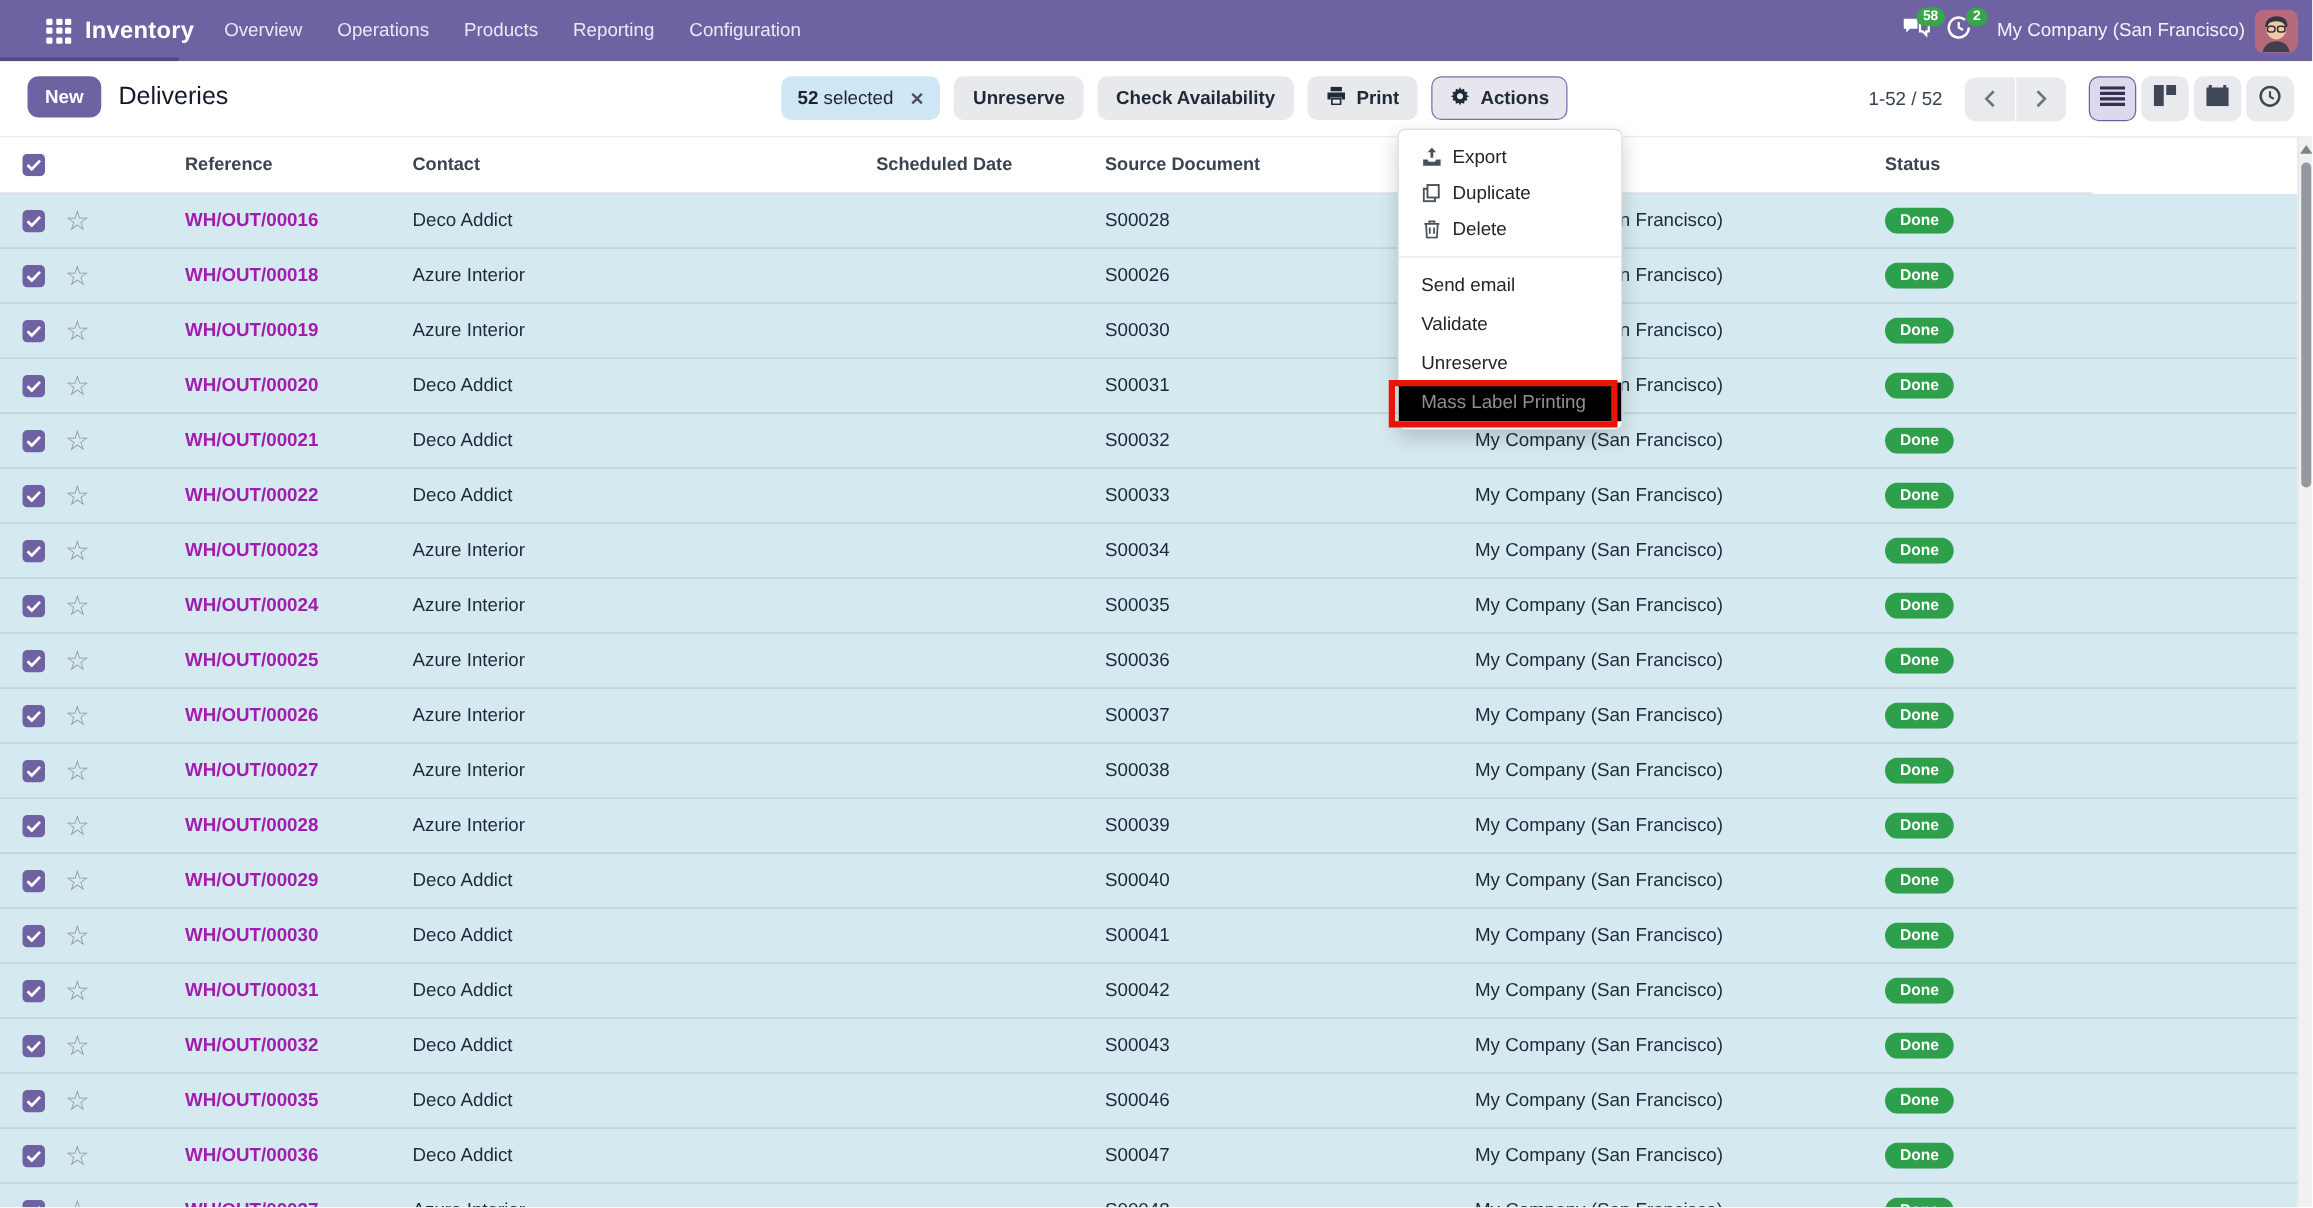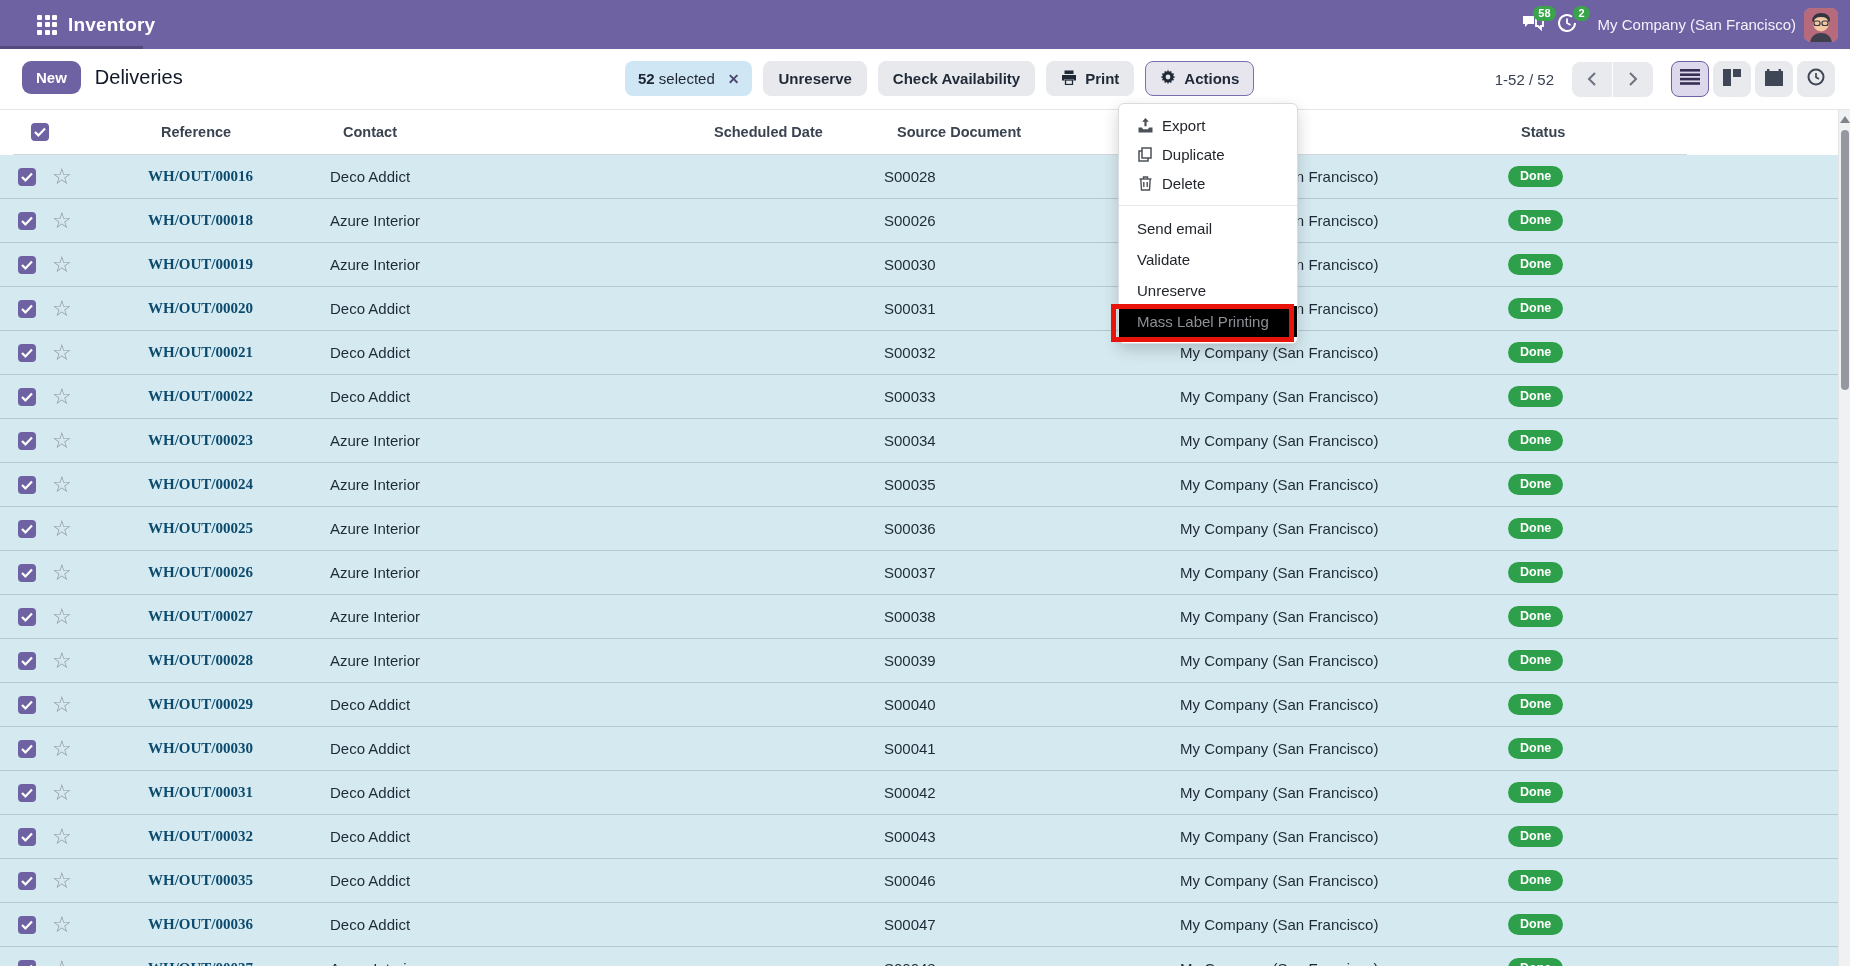--- a/index.html
+++ b/index.html
@@ -50,28 +50,28 @@
   .pager-btn.prev { border-radius:8px 0 0 8px; margin-right:1px; }
   .pager-btn.next { border-radius:0 8px 8px 0; }
   .switcher { display:flex; gap:4px; }
   .sw-btn { width:38px; height:36px; background:#e9eaed; border:1px solid #e9eaed; border-radius:8px;
     display:flex; align-items:center; justify-content:center; cursor:pointer; color:#3f4756; }
   .sw-btn.active { background:#ddd8eb; border-color:#6e62a2; color:#352f55; }
 
   
   .grid-cols { display:grid; grid-template-columns:44px 44px 242px 371px 183px 296px 328px 306px 1fr; }
   .thead { position:absolute; top:110px; left:0; width:1674px; height:45px; background:#fff;
-    border-bottom:1px solid #d2d7db; align-items:center;margin-left:13px; }
+    border-bottom:1px solid #d2d7db; align-items:center; }
   .thead .th { font-size:14.5px; font-weight:700; color:#3a4350; white-space:nowrap; overflow:hidden; }
   .cell-ref { padding-left:60px; }
   .rows-wrap { position:absolute; top:155px; left:0; width:1838px; height:811px; overflow:hidden; }
   .trow { width:1838px; height:44px; background:#d5eaf0; border-bottom:1px solid #b3c8cf;
     align-items:center; cursor:pointer; }
   .trow .td { font-size:15px; color:#1f2937; white-space:nowrap; overflow:hidden; }
-  .td.ref { font-weight:700; color:#0c4a6e;font-family:Liberation Serif, serif; }
+  .td.ref { font-weight:700; color:#a21caf; }
   .checkbox { width:18px; height:18px; border-radius:4px; background:#6e62a2; margin-left:18px;
     display:flex; align-items:center; justify-content:center; cursor:pointer; }
   .checkbox svg { display:block; }
   .star { font-size:22px; color:#8d939c; padding-left:8px; cursor:pointer; line-height:1; }
   .badge-done { display:inline-block; background:#2ea04c; color:#fff; font-size:12.5px; font-weight:700;
     padding:4px 12px; border-radius:11px; line-height:1.1; }
   .th-optional { display:flex; justify-content:flex-start; padding-left:2px; color:#374151; cursor:pointer; }
 
   
   .dropdown { position:absolute; left:1118px; top:103px; width:180px; background:#fff;
@@ -107,20 +107,27 @@
           <span></span>
           <span></span>
           <span></span>
           <span></span>
           <span></span>
           <span></span>
           <span></span>
       </div>
     </div>
     <div class="brand">Inventory</div>
+    <div class="topmenu" id="topmenu">
+        <div class="item">Overview</div>
+        <div class="item">Operations</div>
+        <div class="item">Products</div>
+        <div class="item">Reporting</div>
+        <div class="item">Configuration</div>
+      </div>
     <div class="top-right">
       <div class="icon-badge-wrap">
         <span>
           <svg width="24" height="20" viewBox="0 0 24 20" fill="none" stroke="#ffffff" stroke-width="1.8">
             <path d="M2 3 h11 v8 h-6 l-3 3 v-3 h-2 z" fill="#fff" stroke="none"></path>
             <path d="M15 6 h7 v7 h-2 v3 l-3 -3 h-2 z" fill="none" stroke="#fff"></path>
           </svg>
         </span>
         <span class="count-badge">58</span>
       </div>

